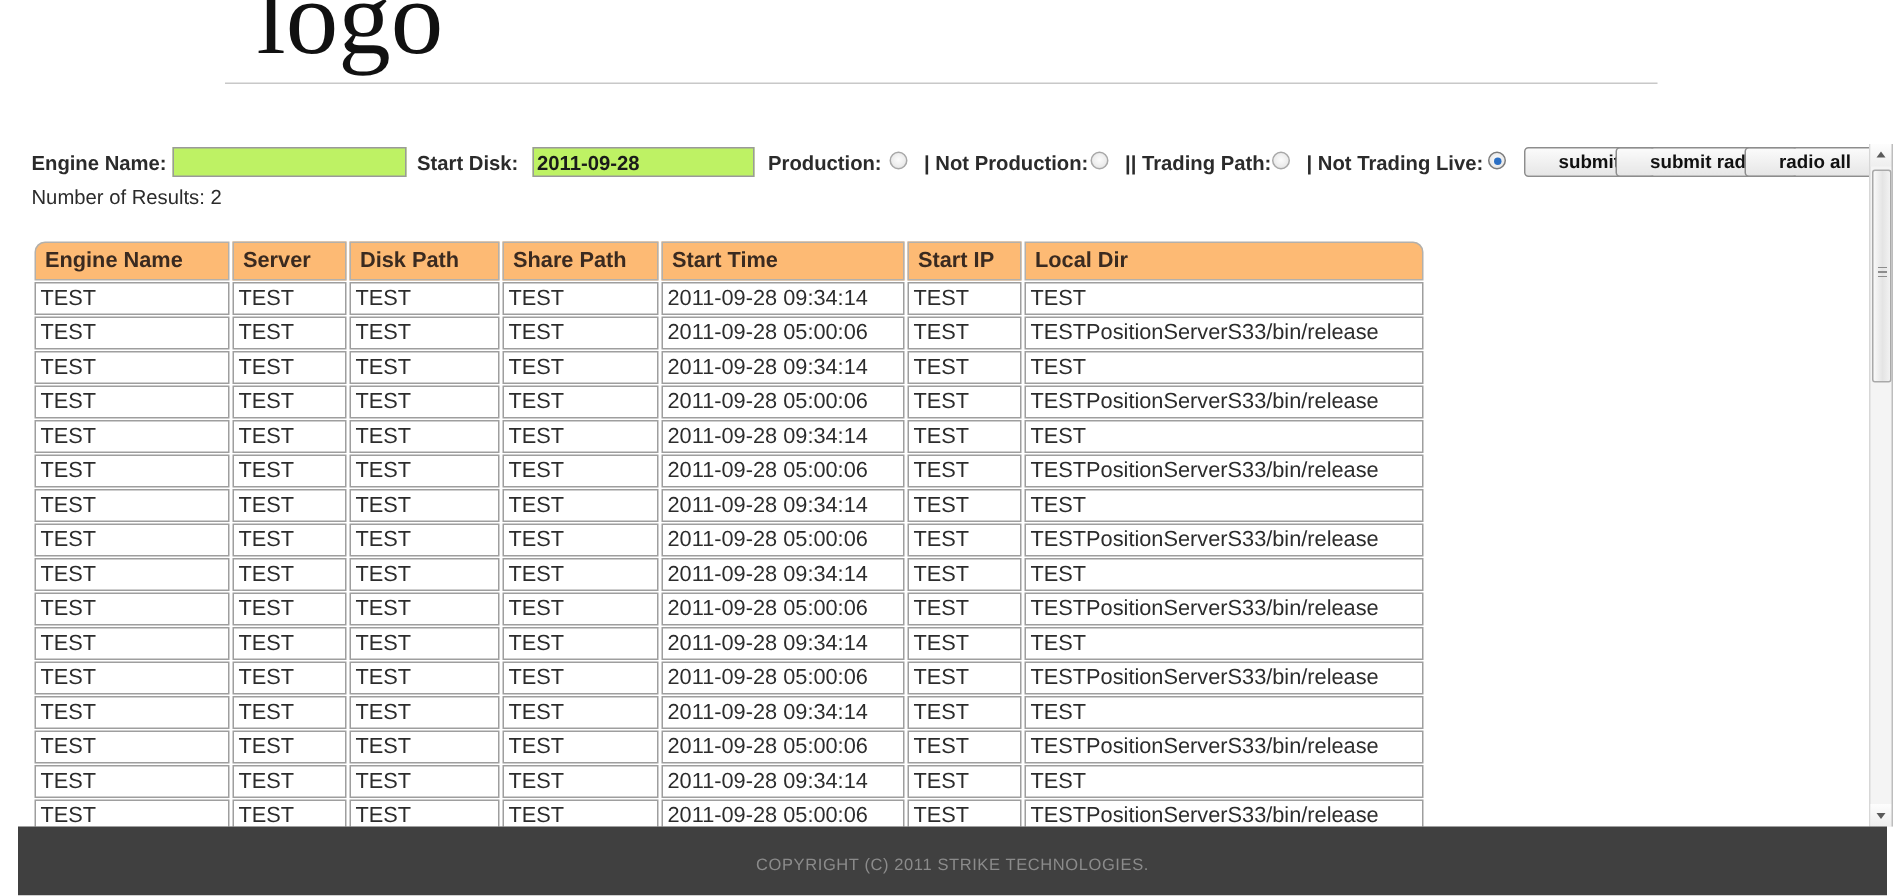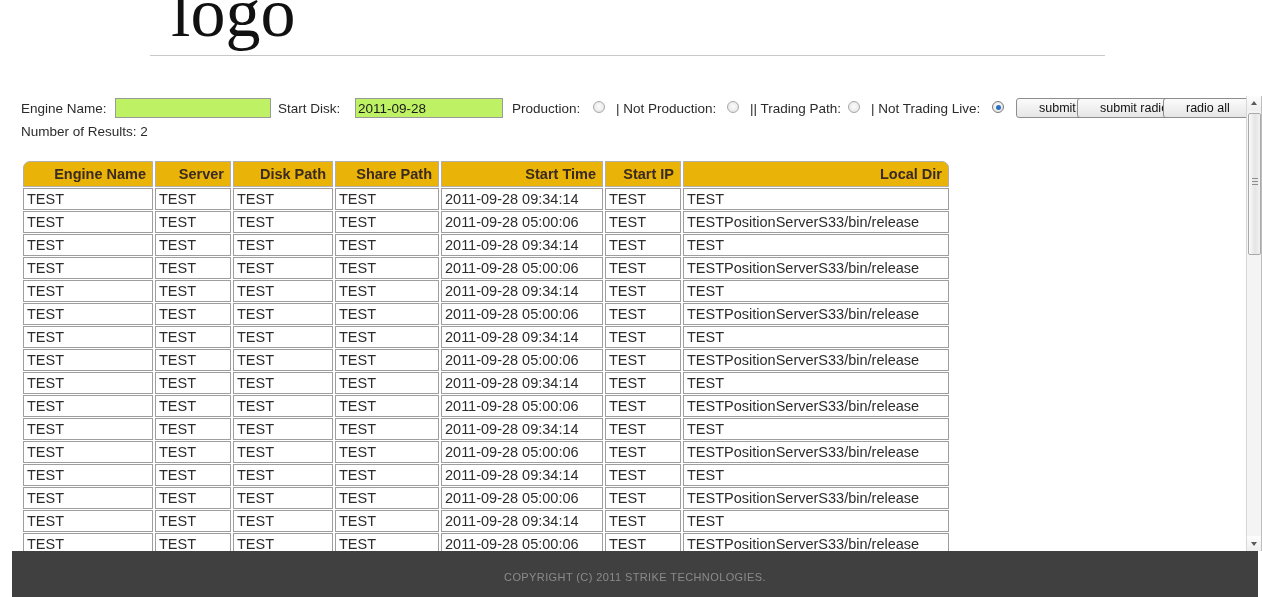--- a/index.html
+++ b/index.html
@@ -81,21 +81,21 @@
     top: 96px;
     width: 1246px;
     height: 28px;
     white-space: nowrap;
   }
   .flabel {
     font-size: 13.5px;
     color: #2b2b2b;
     font-family: "Liberation Sans", sans-serif;
   }
-  #filters > * { position: absolute; }
+  #filters > * { position: absolute; font-weight: bold; }
   .txtinput {
     border: 1px solid #9a9a9a;
     background: #bef264;
     height: 18px;
     font-family: "Liberation Sans", sans-serif;
     font-size: 13.5px;
     color: #1a1a1a;
     padding: 0 2px;
     box-sizing: content-box;
   }
@@ -150,27 +150,27 @@
     top: 160px;
   }
   table.grid {
     border-collapse: separate;
     border-spacing: 2px 1px;
     font-family: "Liberation Sans", sans-serif;
     font-size: 14.5px;
     color: #2a2a2a;
   }
   table.grid th {
-    background: #eab308;
+    background: #fdba74;
     border: 1px solid #b3b0ab;
     color: #3a2a20;
     font-weight: bold;
     font-size: 14.5px;
     height: 24px;
-    text-align: right;
+    text-align: left;
     padding: 0 6px;
     white-space: nowrap;
     font-family: "Liberation Sans", sans-serif;
   }
   table.grid th:first-child { border-top-left-radius: 7px; }
   table.grid th:last-child  { border-top-right-radius: 7px; }
   table.grid td {
     border: 1px solid #9e9e9e;
     background: #fff;
     height: 20px;

